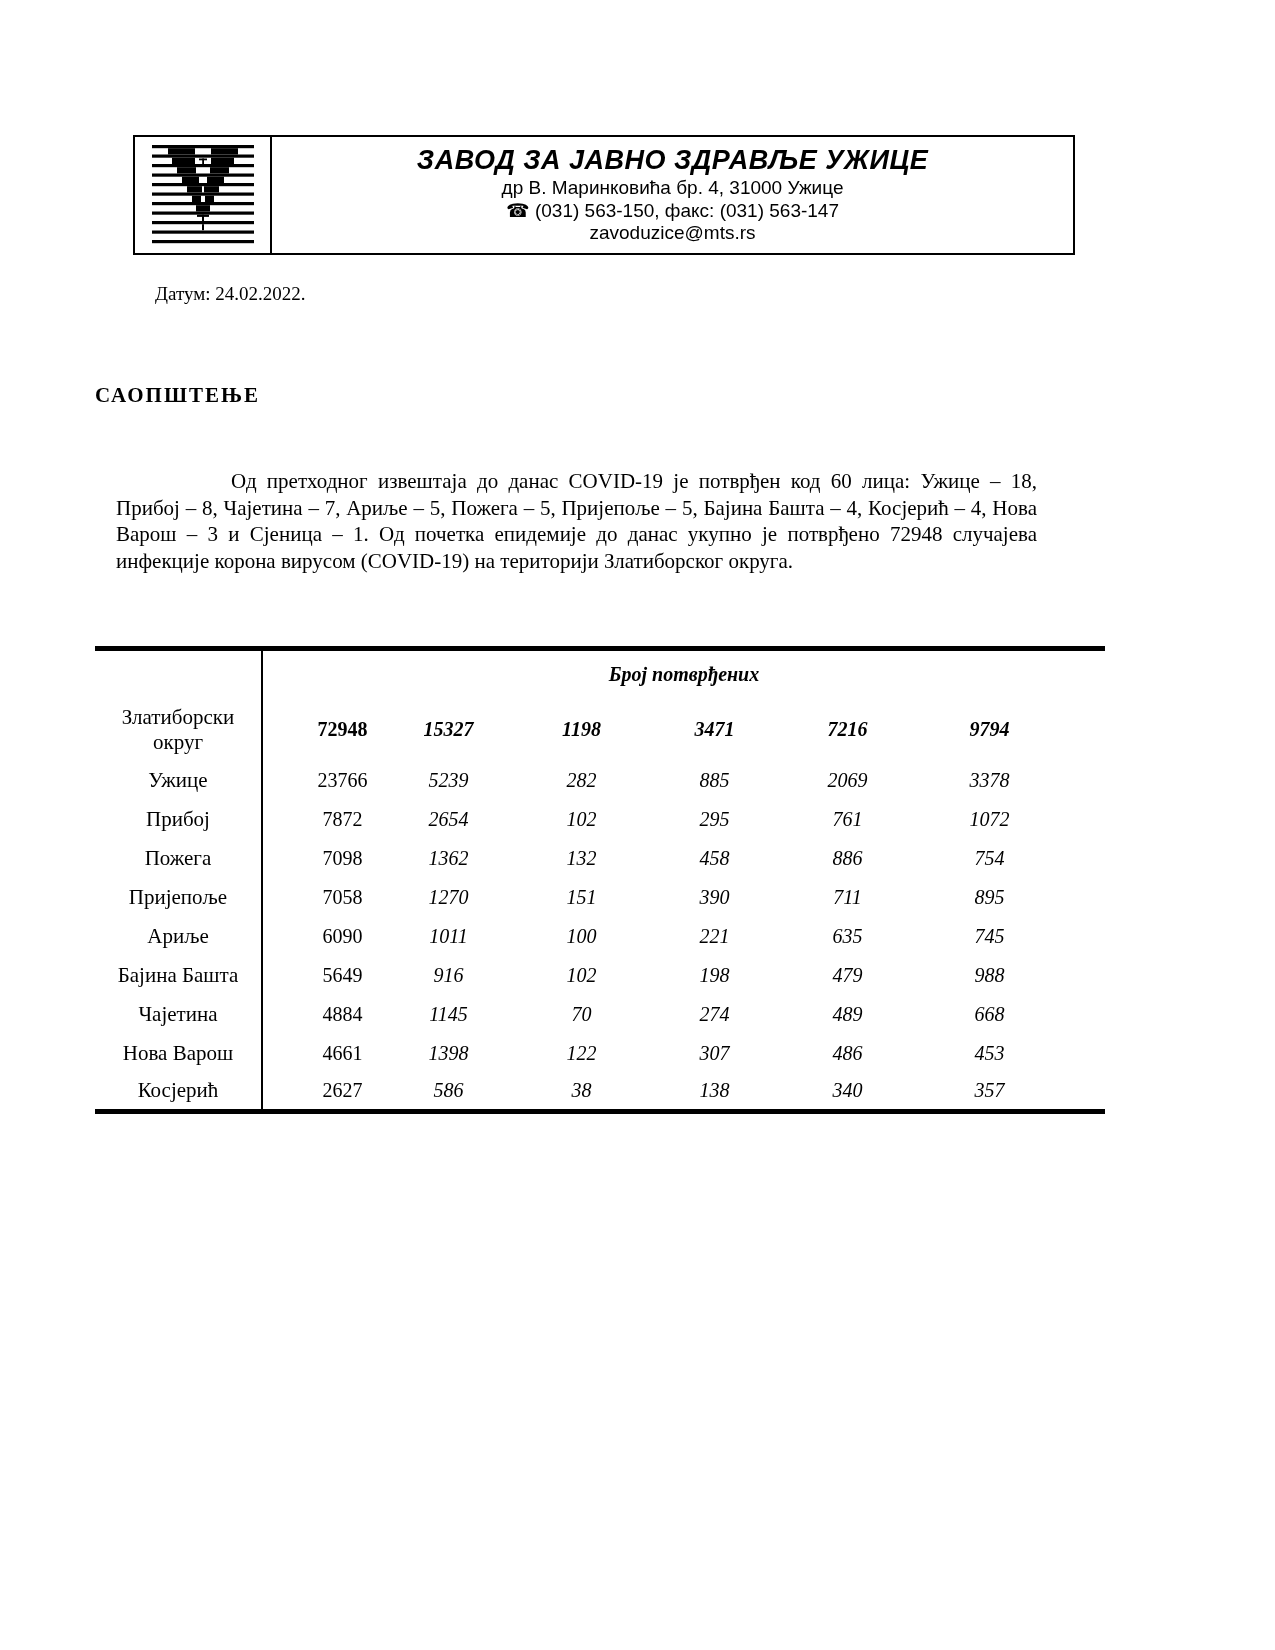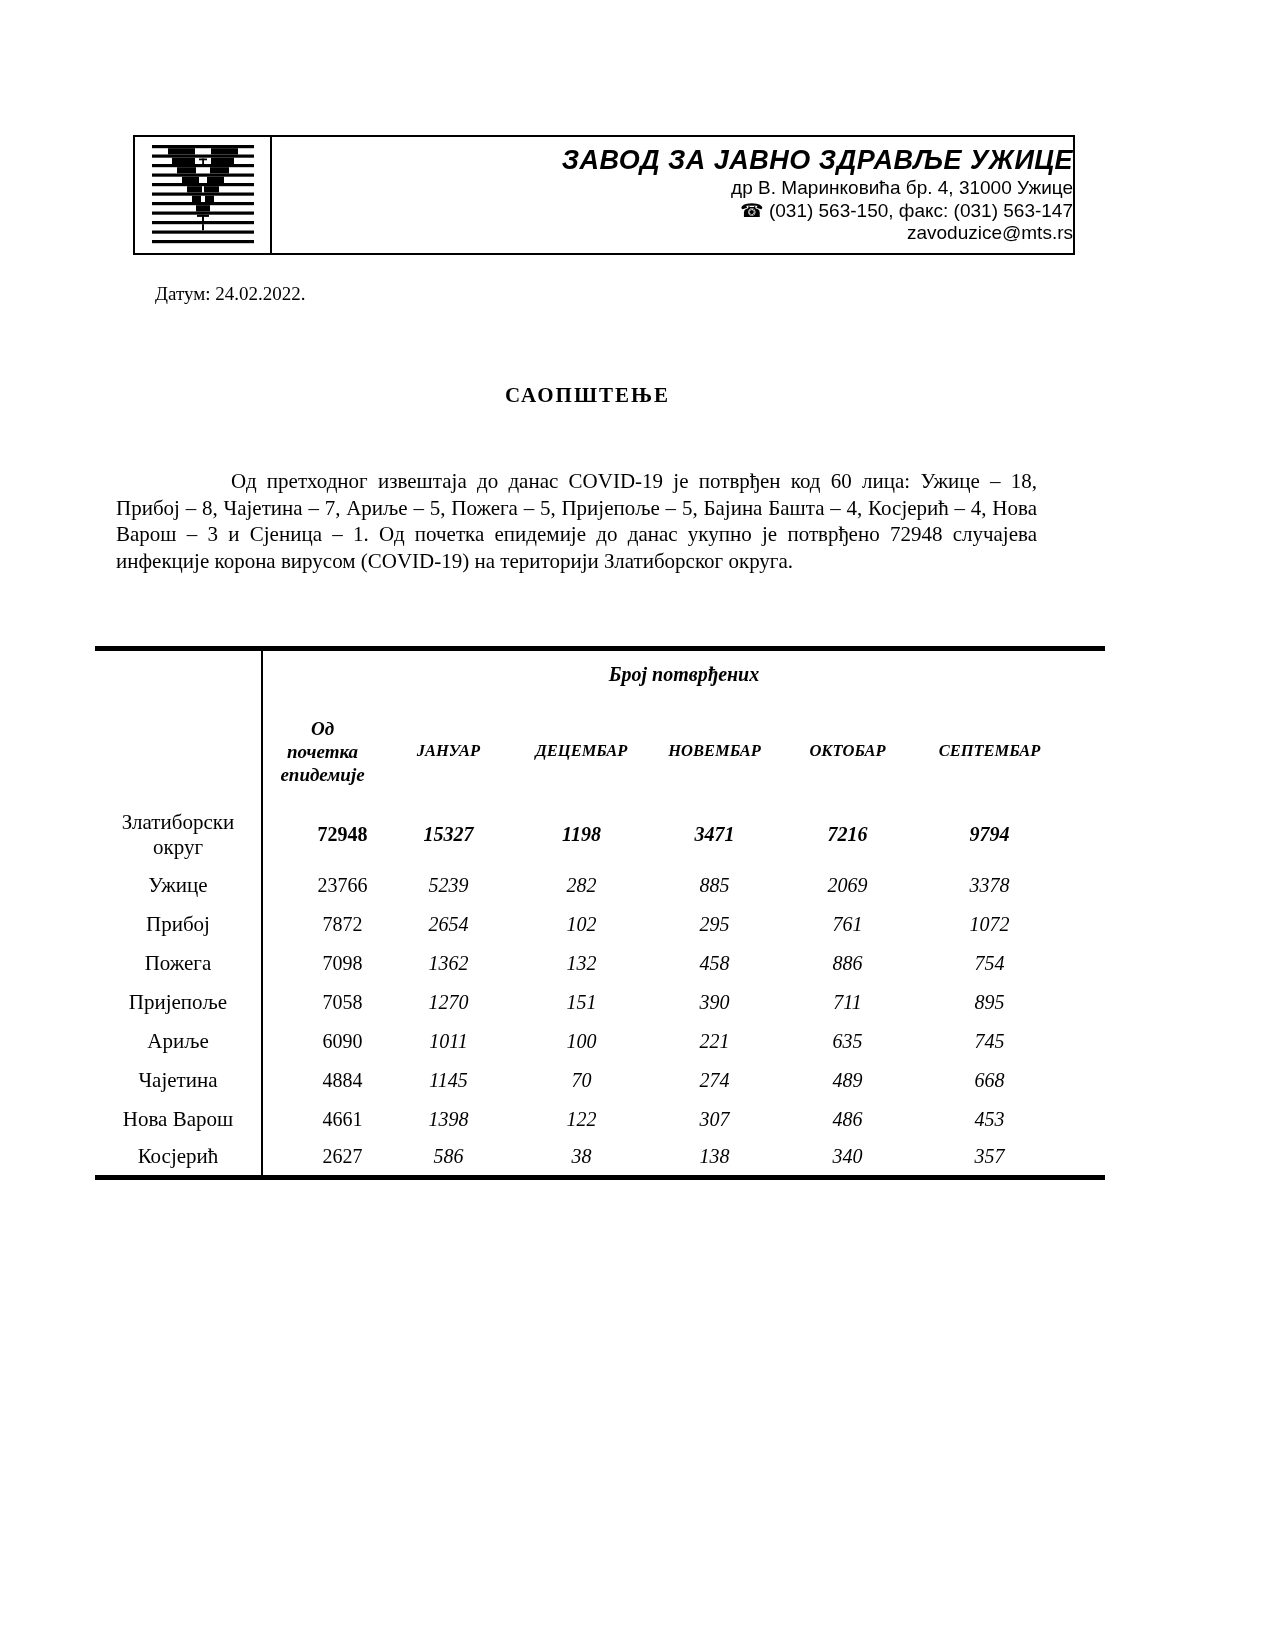--- a/index.html
+++ b/index.html
@@ -24,37 +24,37 @@
   }
   .logo-cell {
     width: 137px;
     border-right: 2px solid #000;
     display: flex; align-items: center; justify-content: center;
     box-sizing: border-box;
   }
   .head-text {
     flex: 1;
     display: flex; flex-direction: column;
-    align-items: flex-end; justify-content: center;
+    align-items: center; justify-content: center;
     font-family: "Liberation Sans", sans-serif;
     line-height: 1.18;
   }
   .inst-name { font-size: 27px; font-weight: bold; font-style: italic; letter-spacing: 0.5px; }
   .addr, .phone, .email { font-size: 19px; }
 
   
   .date-line {
     position: absolute;
     top: 283px; left: 155px;
     font-size: 19px;
   }
   .doc-title {
     position: absolute;
     top: 383px; left: 95px; width: 985px;
-    text-align: center;
+    text-align: left;
     font-size: 21px; font-weight: bold;
     letter-spacing: 2px;
   }
   .body-par {
     position: absolute;
     top: 468px; left: 116px; width: 921px;
     font-size: 21px; line-height: 26.5px;
     text-align: justify;
     text-indent: 115px;
   }
@@ -149,31 +149,20 @@
       <col style="width:133px">
         <col style="width:133px">
         <col style="width:133px">
       <col style="width:191px">
     </colgroup>
     <tbody>
       <tr class="tr-group">
         <td class="left-col"></td>
         <td colspan="6" class="group-header">Број потврђених</td>
       </tr>
-      <tr class="tr-colheads">
-        <td class="left-col"></td>
-        <td class="col-head-first">Од
-почетка
-епидемије</td>
-        <td class="col-head">ЈАНУАР</td>
-        <td class="col-head">ДЕЦЕМБАР</td>
-        <td class="col-head">НОВЕМБАР</td>
-        <td class="col-head">ОКТОБАР</td>
-        <td class="col-head last-col">СЕПТЕМБАР</td>
-      </tr>
 
     <tr class="row-total">
           <td class="c-name left-col">Златиборски округ</td>
           <td class="c-val col0">72948</td>
           <td class="c-val col1">15327</td>
           <td class="c-val col2">1198</td>
           <td class="c-val col3">3471</td>
           <td class="c-val col4">7216</td>
           <td class="c-val col5 last-col">9794</td>
         </tr>
@@ -216,20 +205,29 @@
         <tr class="row-data">
           <td class="c-name left-col">Ариље</td>
           <td class="c-val col0">6090</td>
           <td class="c-val col1">1011</td>
           <td class="c-val col2">100</td>
           <td class="c-val col3">221</td>
           <td class="c-val col4">635</td>
           <td class="c-val col5 last-col">745</td>
         </tr>
         <tr class="row-data">
+          <td class="c-name left-col">Бајина Башта</td>
+          <td class="c-val col0">5649</td>
+          <td class="c-val col1">916</td>
+          <td class="c-val col2">102</td>
+          <td class="c-val col3">198</td>
+          <td class="c-val col4">479</td>
+          <td class="c-val col5 last-col">988</td>
+        </tr>
+        <tr class="row-data">
           <td class="c-name left-col">Чајетина</td>
           <td class="c-val col0">4884</td>
           <td class="c-val col1">1145</td>
           <td class="c-val col2">70</td>
           <td class="c-val col3">274</td>
           <td class="c-val col4">489</td>
           <td class="c-val col5 last-col">668</td>
         </tr>
         <tr class="row-data">
           <td class="c-name left-col">Нова Варош</td>

